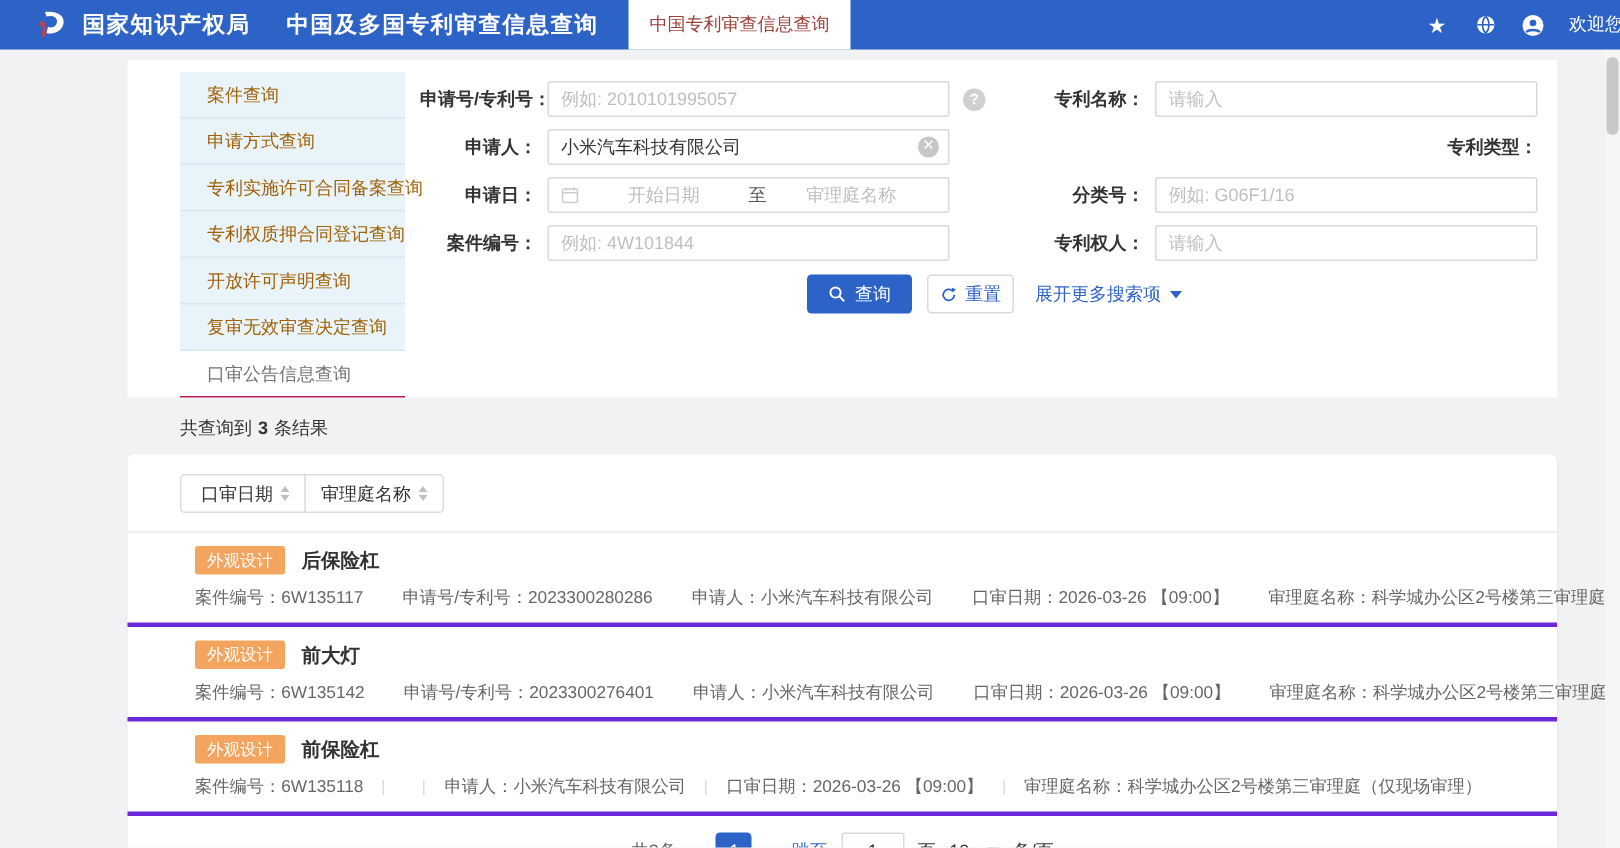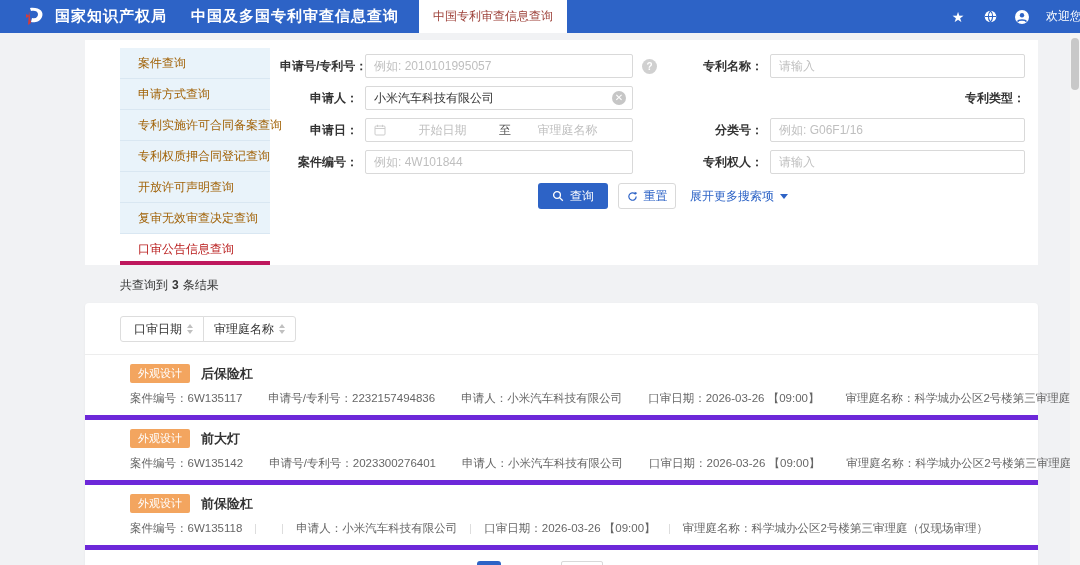--- a/index.html
+++ b/index.html
@@ -20,21 +20,21 @@
   .hicon { width:16px; height:16px; display:flex; align-items:center; justify-content:center; color:#fff; cursor:pointer; }
   .star { font-size:14px; line-height:1; }
   .welcome { color:#fff; font-size:12px; white-space:nowrap; width:34px; overflow:hidden; }
 
   
   .page { position:relative; width:1080px; }
   .top-panel { position:relative; margin:7px 0 0 85px; width:953px; height:225px; background:#fff; }
   .sidebar { position:absolute; left:35px; top:8px; width:150px; height:217px; background:#e9f3fa; }
   .side-item { height:31px; line-height:31px; padding-left:18px; font-size:12px; color:#a16207;
     border-bottom:1px solid #d9e7f2; cursor:pointer; white-space:nowrap; }
-  .side-item.active { background:#fff; color:#b91c1c; border-bottom:4px solid #be185d; }
+  .side-item.active { background:#fff; color:#737373; border-bottom:1px solid #be185d; }
 
   
   .form { position:absolute; left:195px; top:14px; width:745px; }
   .frow { display:flex; align-items:center; margin-bottom:8px; height:24px; }
   .flabel { font-size:12px; font-weight:bold; color:#333; text-align:right; white-space:nowrap; }
   .flabel.l { width:78px; }
   .flabel.r { width:88px; }
   .fin { height:24px; border:1px solid #d9d9d9; border-radius:2px; font-size:12px; color:#333;
     padding:0 8px; outline:none; background:#fff; font-family:inherit; }
   .fin::placeholder { color:#bfbfbf; }
@@ -73,21 +73,21 @@
   .sorter { display:flex; align-items:center; gap:5px; border:1px solid #ddd; background:#fff; font-size:12px;
     color:#333; padding:0 10px; height:26px; cursor:pointer; font-family:inherit; }
   .sorter:first-child { border-radius:3px 0 0 3px;padding-left:13px; }
   .sorter + .sorter { margin-left:-1px; border-radius:0 3px 3px 0; }
   .sort-ic { display:flex; flex-direction:column; gap:2px; }
   .tri-up { width:0; height:0; border-left:3px solid transparent; border-right:3px solid transparent;
     border-bottom:4px solid #c0c0c0; }
   .tri-dn { width:0; height:0; border-left:3px solid transparent; border-right:3px solid transparent;
     border-top:4px solid #c0c0c0; }
 
-  .rrow { padding:9px 0 9px 45px; border-bottom:5px solid #6d28d9; }
+  .rrow { padding:9px 0 9px 45px; border-bottom:3px solid #6d28d9; }
   .rtitle { display:flex; align-items:center; }
   .rtag { background:#f3a55f; color:#fff; font-size:11px; padding:2px 8px; border-radius:2px; }
   .rname { font-size:13px; font-weight:bold; color:#333; margin-left:11px; }
   .rdetail { display:flex; align-items:center; margin-top:8px; font-size:11.5px; color:#666; white-space:nowrap; }
   .vsep { width:1px; height:10px; background:#ddd; margin:0 13px; }
 
   .pagination { display:flex; align-items:center; justify-content:center; gap:9px; padding:11px 0 12px 0; }
   .pg-total { font-size:12px; color:#666; }
   .pg-arrow { font-size:13px; color:#2d63c6; cursor:pointer; line-height:1; padding:0 2px; }
   .pg-num { width:24px; height:24px; background:#2d63c6; color:#fff; font-size:12px; border-radius:3px;
@@ -242,21 +242,21 @@
     </div>
 
     <div class="rrow">
       <div class="rtitle">
         <span class="rtag">外观设计</span>
         <span class="rname">后保险杠</span>
       </div>
       <div class="rdetail">
         <span class="pair"><span>案件编号：</span><span>6W135117</span></span>
         <span class="vsep"></span>
-        <span class="pair"><span>申请号/专利号：</span><span>2232157494836</span></span>
+        <span class="pair"><span>申请号/专利号：</span><span>2023300280286</span></span>
         <span class="vsep"></span>
         <span class="pair"><span>申请人：</span><span>小米汽车科技有限公司</span></span>
         <span class="vsep"></span>
         <span class="pair"><span>口审日期：</span><span>2026-03-26 【09:00】</span></span>
         <span class="vsep"></span>
         <span class="pair"><span>审理庭名称：</span><span>科学城办公区2号楼第三审理庭（仅现场审理）</span></span>
       </div>
     </div>
 
     <div class="rrow">

